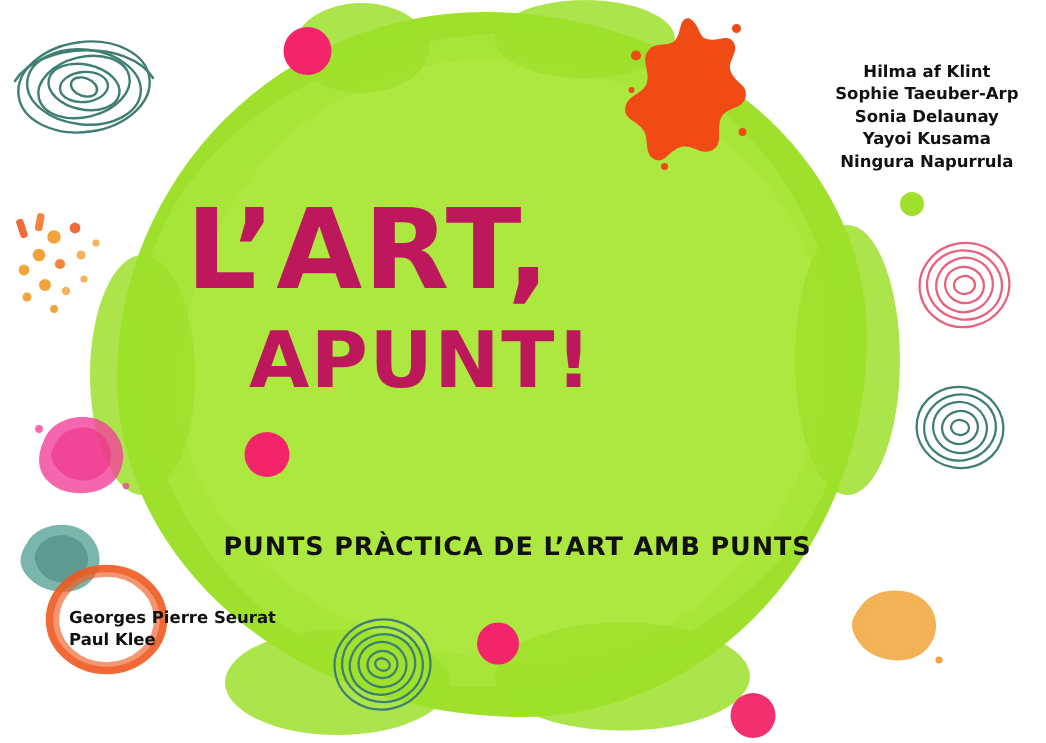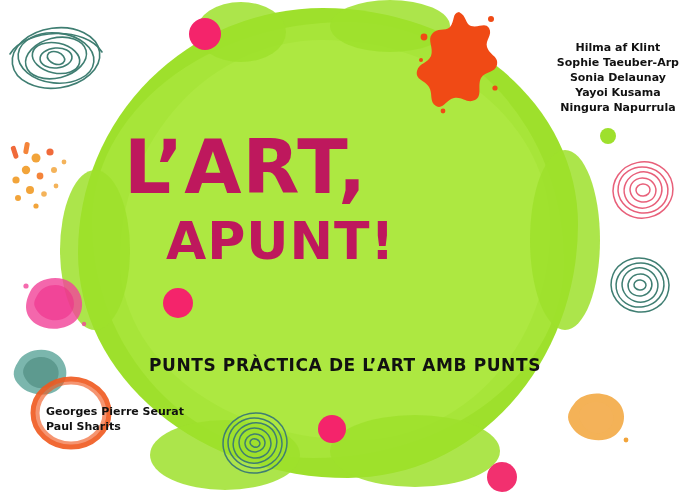--- a/index.html
+++ b/index.html
@@ -282,16 +282,16 @@
   <div class="names names-right">
     <div>Hilma af Klint</div>
     <div>Sophie Taeuber-Arp</div>
     <div>Sonia Delaunay</div>
     <div>Yayoi Kusama</div>
     <div>Ningura Napurrula</div>
   </div>
 
   <div class="names names-left">
     <div>Georges Pierre Seurat</div>
-    <div>Paul Sharits</div>
+    <div>Paul Klee</div>
   </div>
 
 </div>
 
 </body></html>

